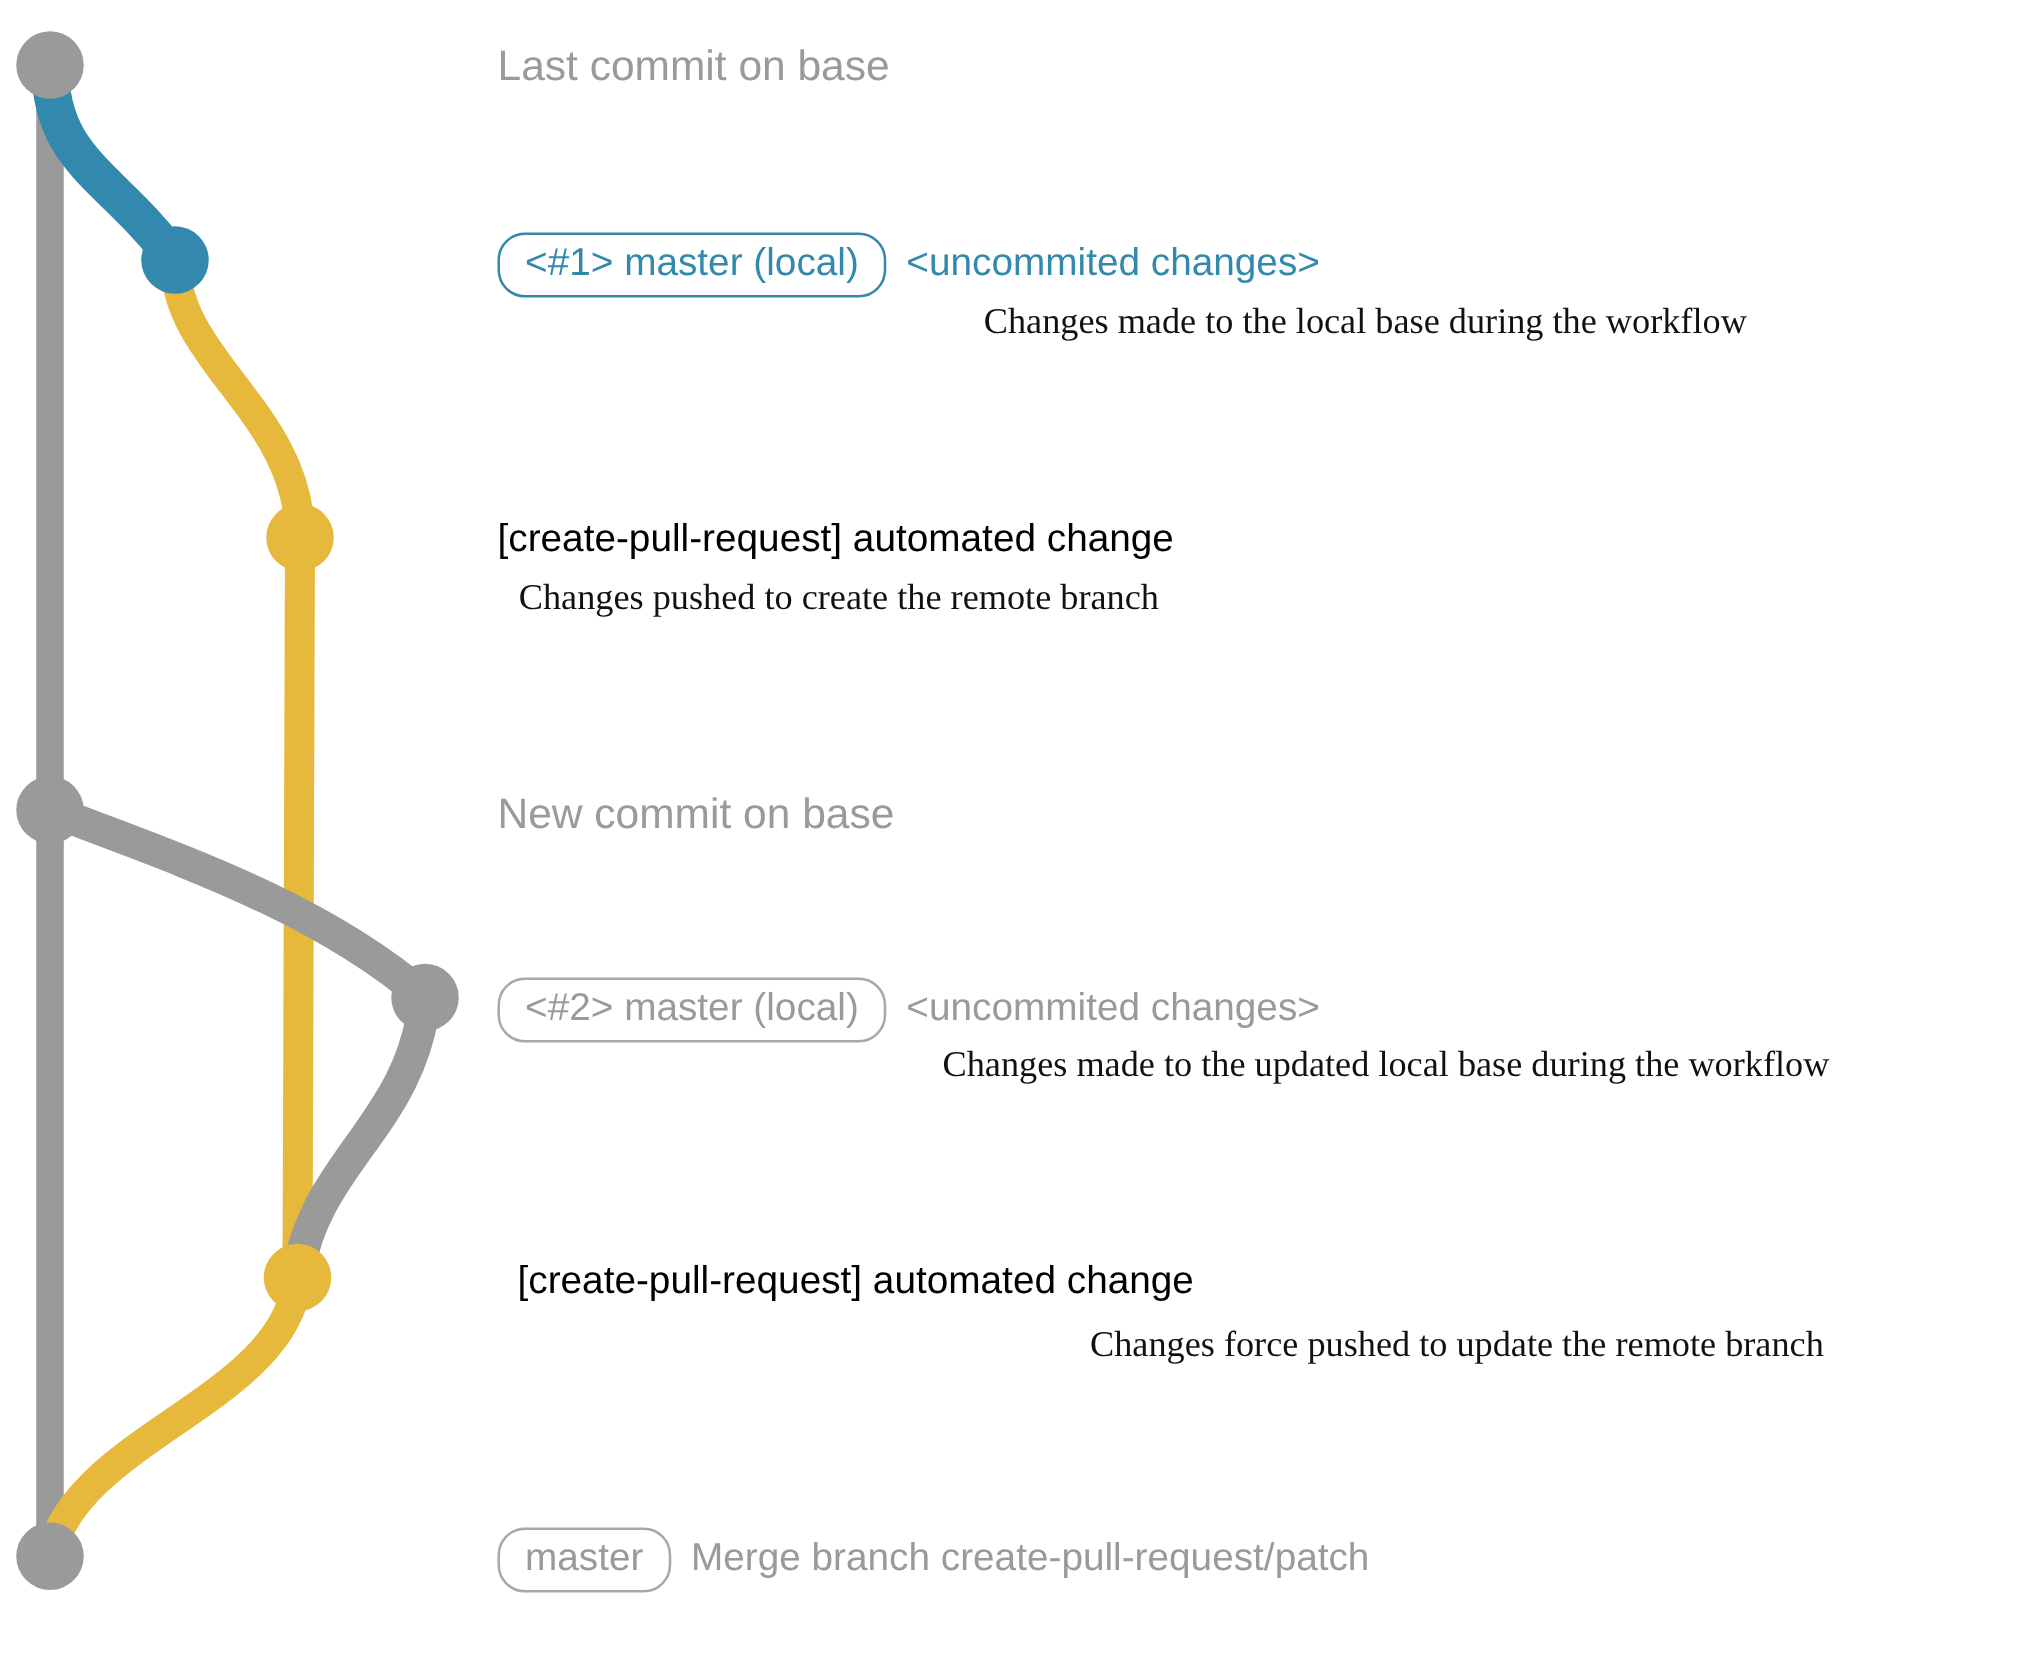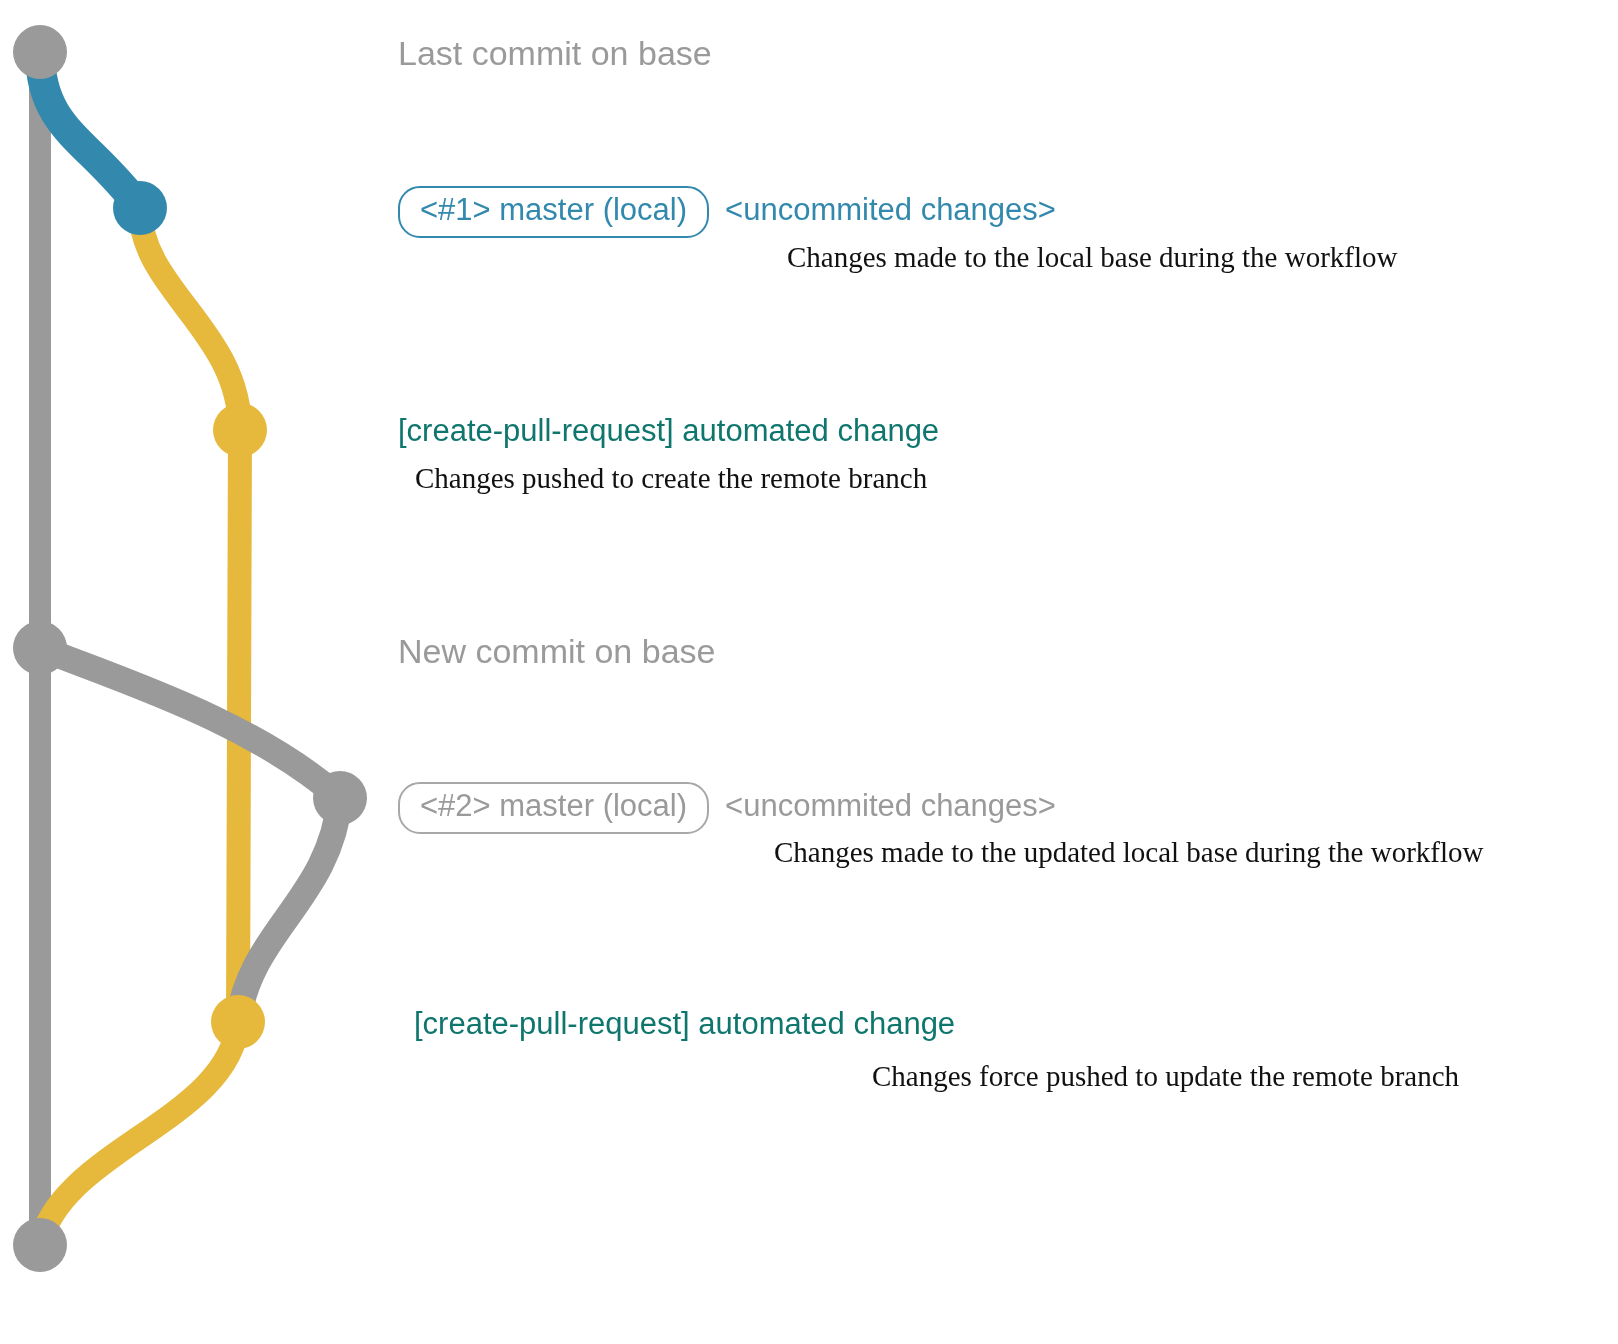--- a/index.html
+++ b/index.html
@@ -51,21 +51,21 @@
   .pill.blue { border-color: #3389ad; color: #3389ad; }
   .pill.gold { border-color: #e6b83c; color: #e6b83c; }
   .pill.gray { border-color: #a8a8a8; color: #9a9a9a; }
 
   .subject {
     font-size: 31px;
     white-space: nowrap;
     letter-spacing: 0px;
   }
   .subject.blue { color: #3389ad; }
-  .subject.gold { color: #0f766e; }
+  .subject.gold { color: #000000; }
   .subject.gray { color: #9a9a9a; }
 
   .heading {
     position: absolute;
     font-size: 34px;
     color: #9a9a9a;
     white-space: nowrap;
   }
 
   .desc {
@@ -122,22 +122,27 @@
   </div>
   <div class="desc" style="left:415px; top:462px;">Changes pushed to create the remote branch</div>
 
   <div class="heading" style="left:398px; top:632px;">New commit on base</div>
 
   <div class="row" style="left:398px; top:782px;">
     <span class="pill gray">&lt;#2&gt; master (local)</span>
     <span class="pill-gap"></span>
     <span class="subject gray">&lt;uncommited changes&gt;</span>
   </div>
-  <div class="desc" style="left:774px; top:836px;">Changes made to the updated local base during the workflow</div>
+  <div class="desc" style="left:754px; top:836px;">Changes made to the updated local base during the workflow</div>
 
   <div class="row" style="left:398px; top:1006px;">
     <span class="pill-gap"></span>
     <span class="subject gold">[create-pull-request] automated change</span>
   </div>
   <div class="desc" style="left:872px; top:1060px;">Changes force pushed to update the remote branch</div>
 
+  <div class="row" style="left:398px; top:1222px;">
+    <span class="pill gray">master</span>
+    <span class="pill-gap"></span>
+    <span class="subject gray">Merge branch create-pull-request/patch</span>
+  </div>
 
 </div>
 
 </body></html>

